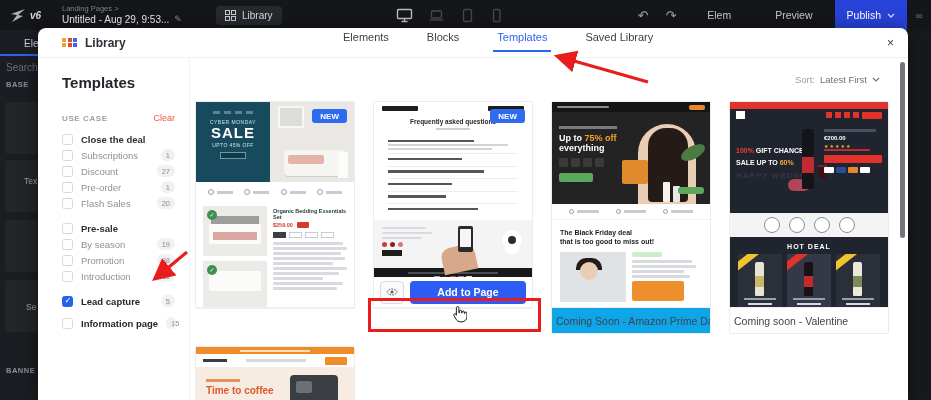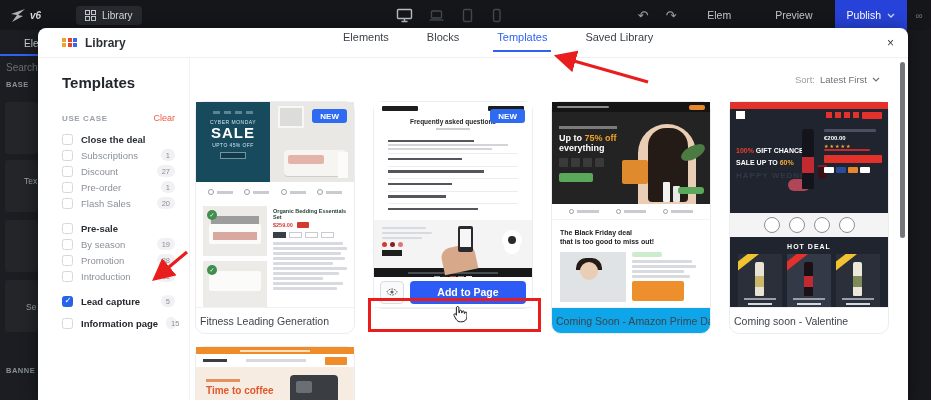--- a/index.html
+++ b/index.html
@@ -65,21 +65,21 @@
   .m-body { position:absolute; left:152px; top:30px; right:0; bottom:0; }
   .search { position:absolute; left:10px; top:10px; width:190px; height:23px; border:1px solid #e7e7eb; border-radius:4px; display:flex; align-items:center; gap:6px; padding:0 8px; }
   .search input { border:0; outline:0; width:150px; font-size:9px; color:#555; font-family:inherit; }
   .search input::placeholder { color:#b6bac2; }
   .sort { position:absolute; right:28px; top:16px; display:flex; align-items:center; gap:5px; font-size:9.5px; }
   .sort-lbl { color:#9aa0a8; }
   .sort-val { color:#6d727b; }
   .scrollthumb { position:absolute; right:3px; top:34px; width:5px; height:176px; background:#74757b; border-radius:3px; z-index:12; }
 
   
-  .card { position:absolute; width:160px; background:#fff; border:1px solid #ebedf0; border-radius:10px; }
+  .card { position:absolute; width:160px; background:#fff; border:1px solid #ebedf0; border-radius:2px; }
   .thumb { position:relative; height:206px; overflow:hidden; border-bottom:1px solid #f0f1f3; background:#fff; }
   .c-title { height:25px; display:flex; align-items:center; padding:0 4px; font-size:10.5px; color:#3f444c; white-space:nowrap; overflow:hidden; }
   .newb { position:absolute; top:7px; right:7px; background:#2f6bf0; color:#fff; font-size:8px; font-weight:bold; padding:2.5px 8px; border-radius:3px; z-index:3; }
   .sk { background:#d9dadf; border-radius:1px; }
 
   
   .t1-hero { display:flex; height:80px; }
   .t1-teal { width:74px; background:#174a5d; color:#cfe3ea; text-align:center; padding-top:9px; }
   .t1-temps { display:flex; justify-content:center; gap:4px; margin-bottom:5px; }
   .t1-temps i { width:7px; height:3px; background:#5d8494; display:block; }
@@ -239,20 +239,27 @@
 <body>
 
 <div class="stage">
 
   <div class="topbar">
     <div class="logo-wrap">
       <svg width="16" height="15" viewBox="0 0 16 15">
           <path d="M1 6 L15 1 L8 7 L13 8 L2 14 L7 7 Z" fill="#aeb3ba"></path>
         </svg>
       <span class="logo-txt">v6</span>
+    </div>
+    <div class="crumbs">
+      <div class="crumb-top">Landing Pages &gt;</div>
+      <div class="crumb-doc">
+        <span>Untitled - Aug 29, 9:53...</span>
+        <span class="pencil">✎</span>
+      </div>
     </div>
     <div class="chip">
       <svg width="11" height="11" viewBox="0 0 11 11">
         <rect x="0.5" y="0.5" width="4" height="4" fill="none" stroke="#c8ccd2"></rect>
           <rect x="6.5" y="0.5" width="4" height="4" fill="none" stroke="#c8ccd2"></rect>
         <rect x="0.5" y="6.5" width="4" height="4" fill="none" stroke="#c8ccd2"></rect>
           <rect x="6.5" y="6.5" width="4" height="4" fill="none" stroke="#c8ccd2"></rect>
       </svg>
       <span>Library</span>
     </div>
@@ -478,21 +485,20 @@
                   <div class="sk" style="width:60px"></div>
                   <div class="sk" style="width:74px"></div>
                   <div class="sk" style="width:66px"></div>
                   <div class="sk" style="width:50px"></div>
                   <div class="sk" style="width:70px"></div>
                   <div class="sk" style="width:64px"></div>
               </div>
             </div>
           </div>
         </div>
-        <div class="c-title">Fitness Leading Generation</div>
       </div>
 
       <div class="card" style="left:183px; top:43px;">
         <div class="thumb">
           <span class="newb">NEW</span>
           <div class="t2-top">
               <i></i>
               <i></i>
             </div>
           <div class="t2-h">Frequently asked questions</div>

